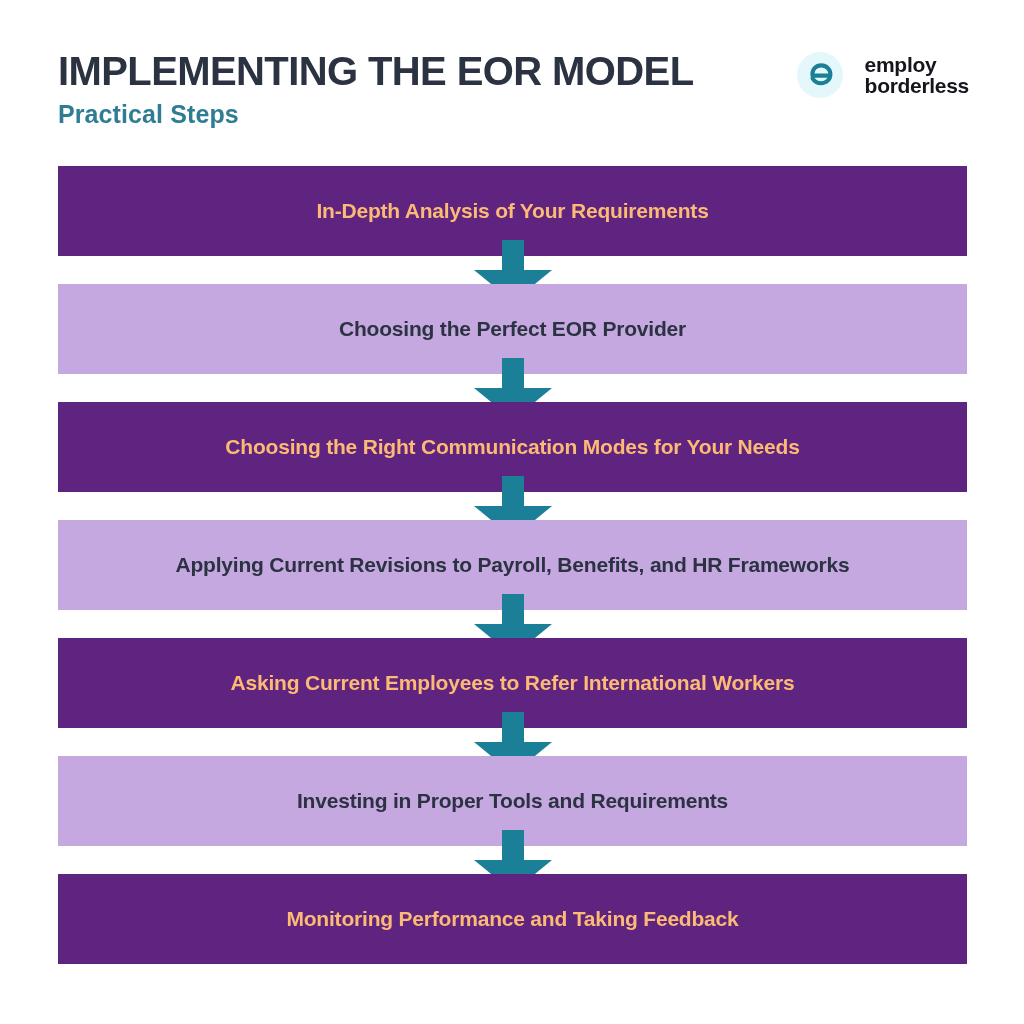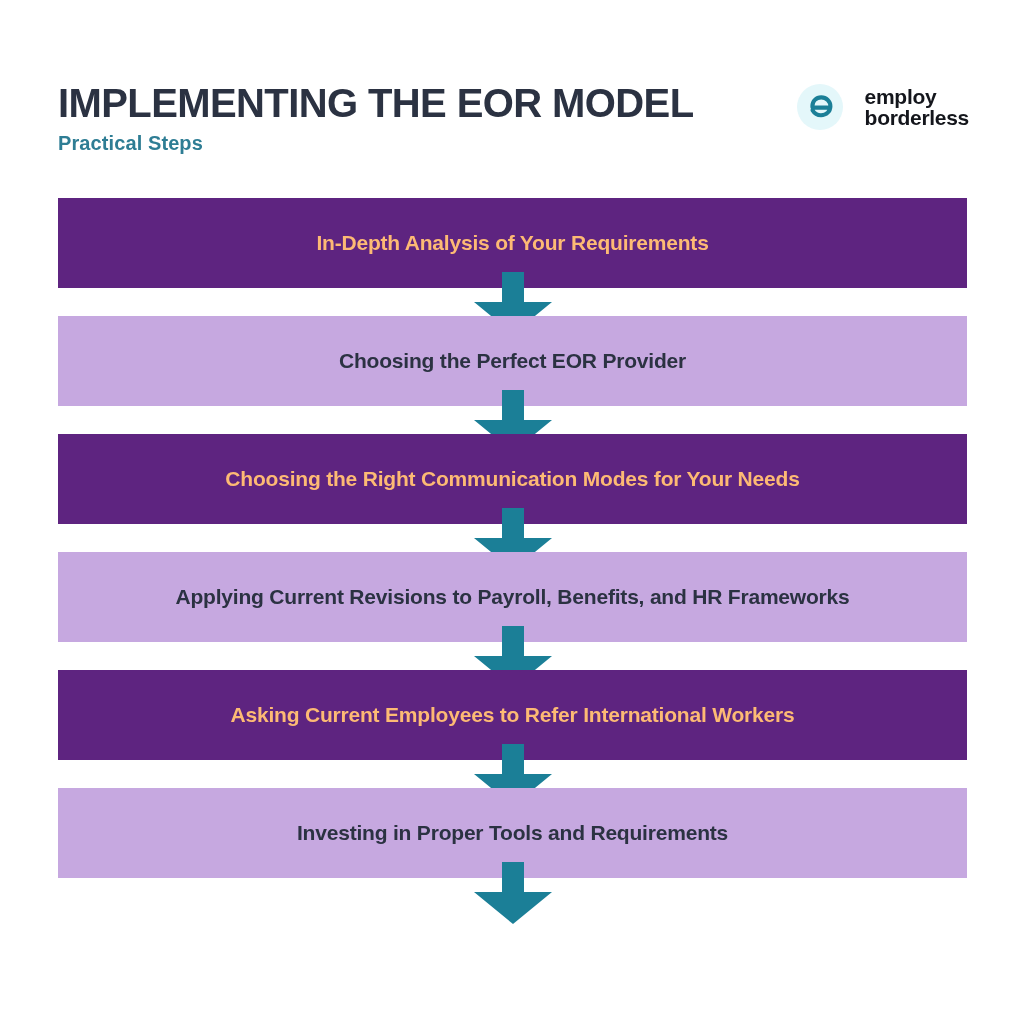--- a/index.html
+++ b/index.html
@@ -12,21 +12,20 @@
     background: #ffffff;
     font-family: "Liberation Sans", sans-serif;
     overflow: hidden;
   }
 
   .page {
     position: relative;
     width: 1024px;
     height: 962px;
     box-sizing: border-box;
-    margin-top: 32px;
   }
 
   
   .header {
     position: absolute;
     left: 0;
     top: 0;
     width: 1024px;
     height: 150px;
   }
@@ -41,21 +40,21 @@
     font-size: 40px;
     font-weight: bold;
     color: #2B3242;
     letter-spacing: -0.6px;
     line-height: 1.05;
     margin: 0;
     white-space: nowrap;
   }
 
   .page-subtitle {
-    font-size: 20px;
+    font-size: 25px;
     font-weight: bold;
     color: #2E7D94;
     letter-spacing: 0.1px;
     margin: 8px 0 0 0;
     white-space: nowrap;
   }
 
   
   .logo {
     position: absolute;
@@ -232,15 +231,18 @@
       <div class="step-row light">
         <span class="step-label">Investing in Proper Tools and Requirements</span>
       </div>
       <div class="gap">
         <div class="connector">
           <svg width="78" height="62" viewBox="0 0 78 62">
             <path d="M28 0 H50 V30 H78 L39 62 L0 30 H28 Z" fill="#1B7F97"></path>
           </svg>
         </div>
       </div>
+      <div class="step-row dark">
+        <span class="step-label">Monitoring Performance and Taking Feedback</span>
+      </div>
     </div>
 
 </div>
 
 </body></html>

